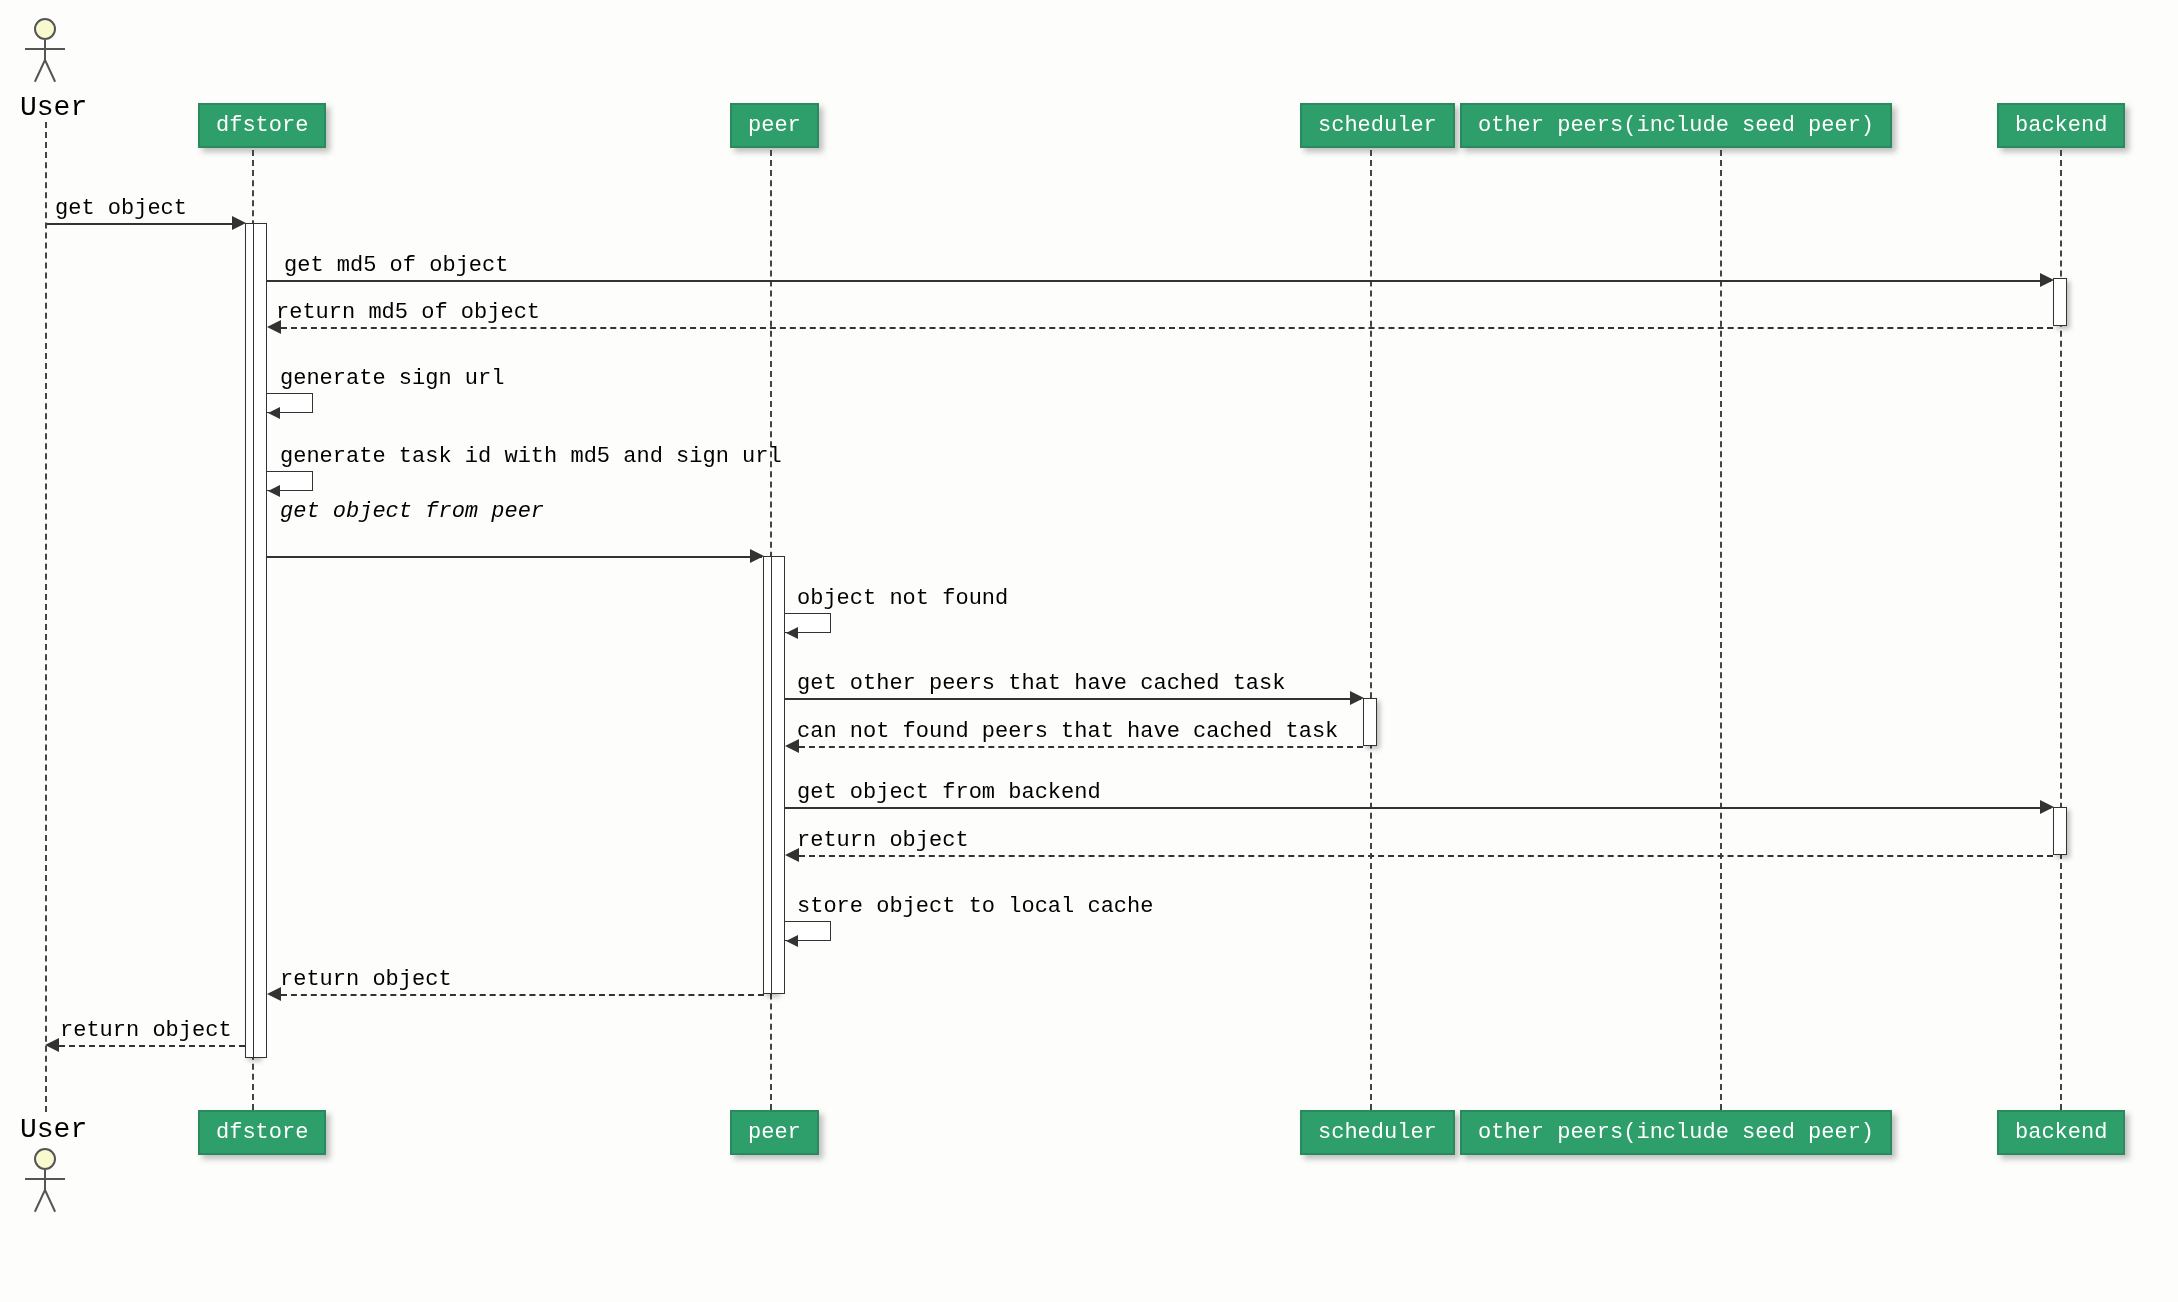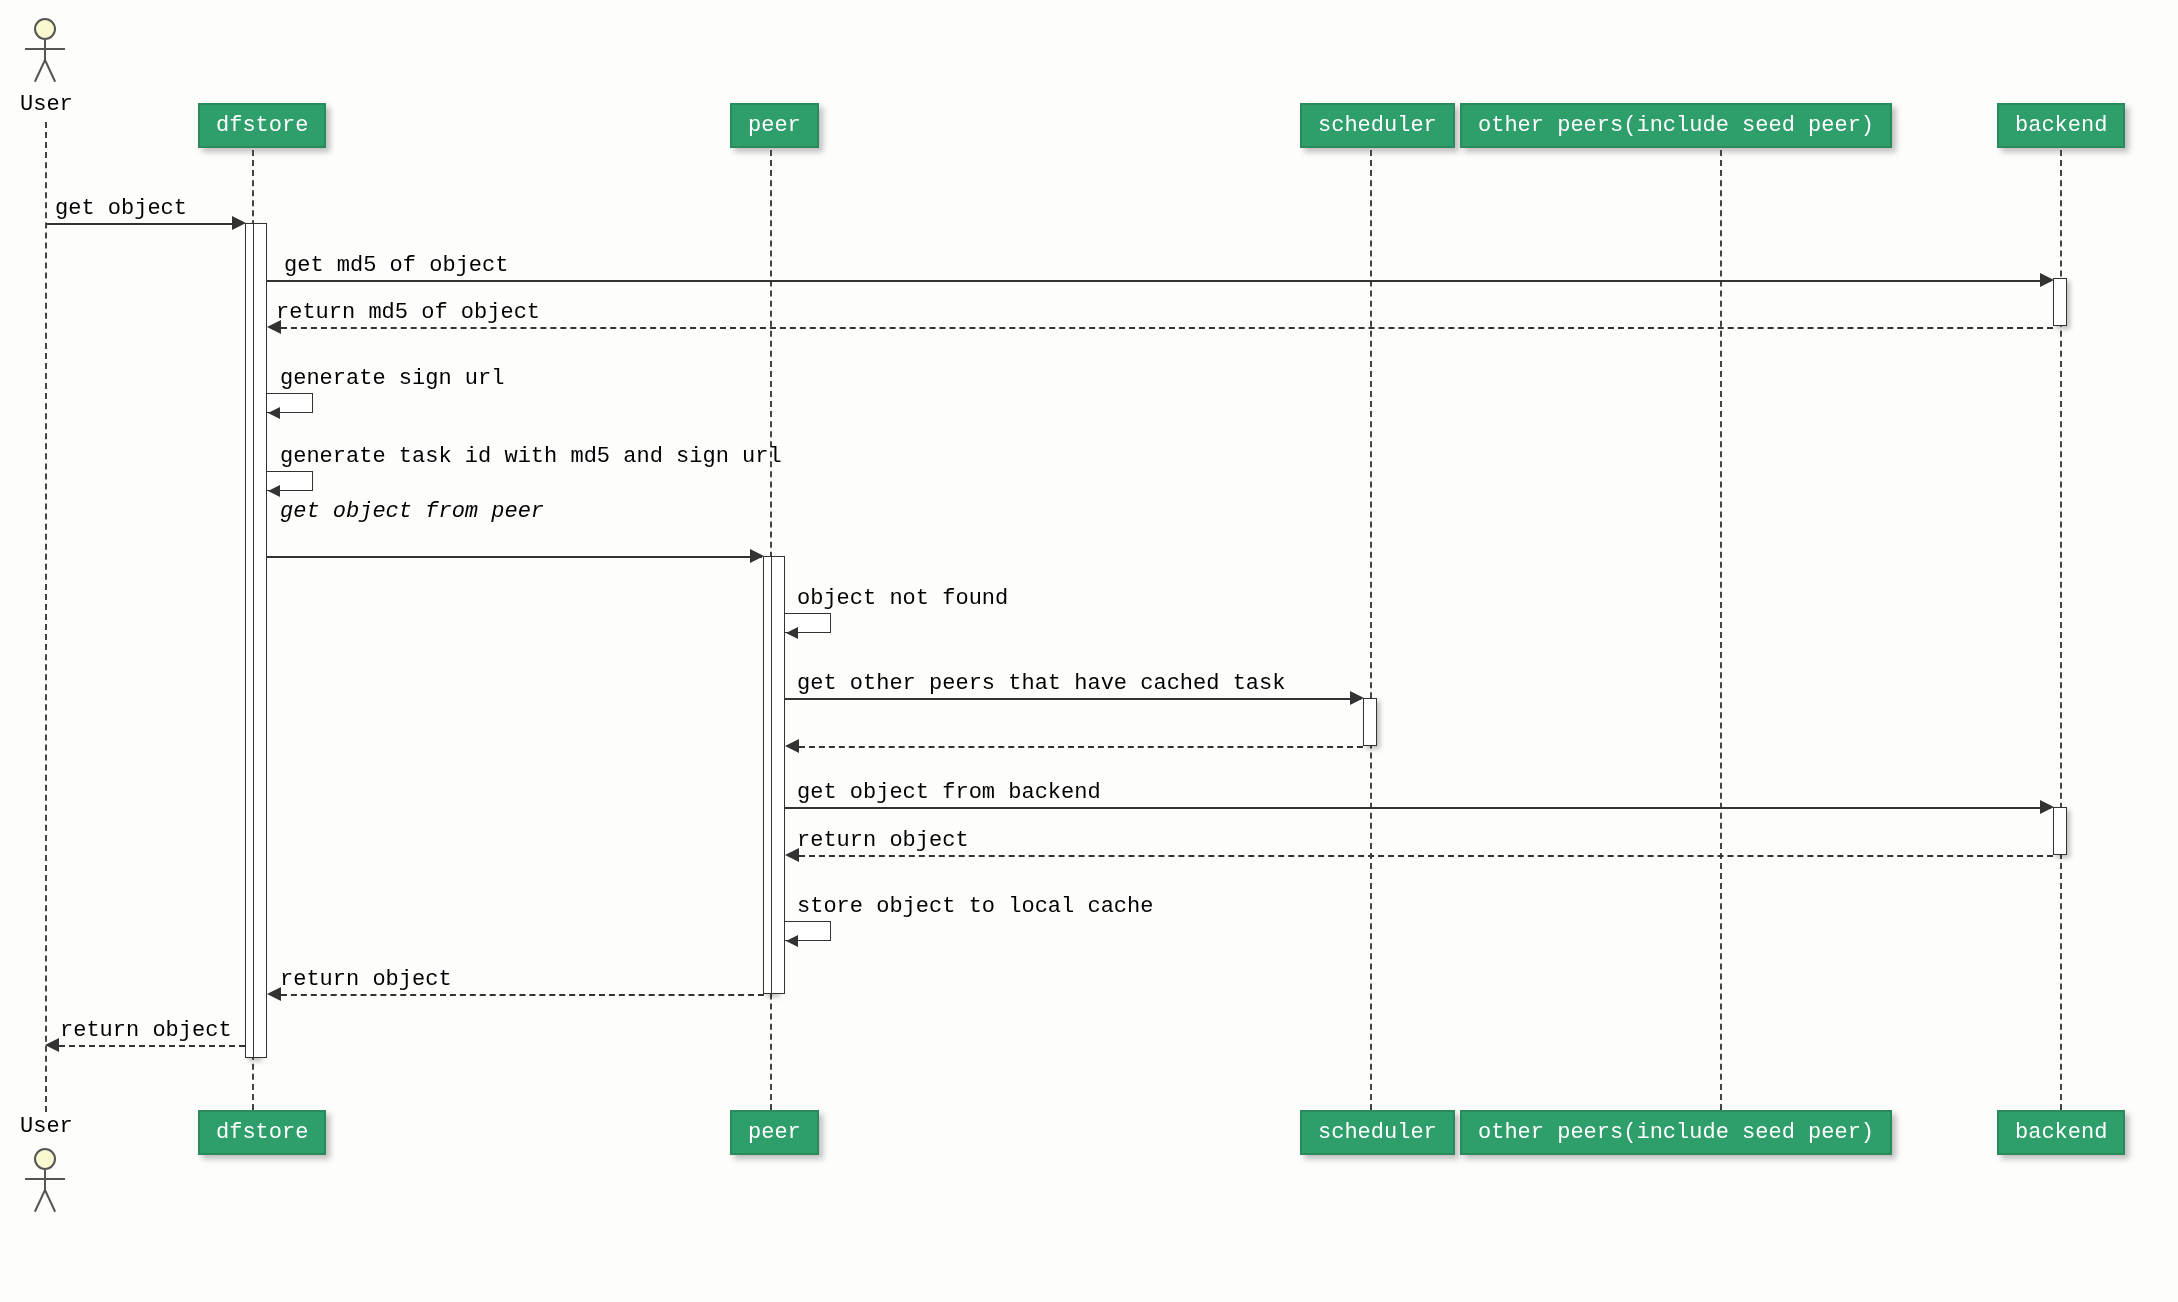--- a/index.html
+++ b/index.html
@@ -38,21 +38,21 @@
     background: #555;
   }
   .actor-leg {
     position: absolute;
     width: 2px;
     height: 24px;
     background: #555;
   }
   .actor-label {
     position: absolute;
-    font-size: 22px;
+    font-size: 28px;
     color: #000;
   }
   .participant-box {
     position: absolute;
     background: #2e9e6b;
     border: 2px solid #2a8a5e;
     color: #fff;
     padding: 8px 16px;
     font-size: 22px;
     text-align: center;
@@ -171,20 +171,21 @@
   <div class="arrow-r" style="left:750px; top:549px;"></div>
 
   <div class="msg-label" style="left:797px; top:586px;">object not found</div>
   <div class="self-loop" style="left:785px; top:613px;"></div>
   <div class="self-arrow" style="left:786px; top:627px;"></div>
 
   <div class="msg-label" style="left:797px; top:671px;">get other peers that have cached task</div>
   <div class="msg-line" style="left:785px; top:698px; width:576px;"></div>
   <div class="arrow-r" style="left:1350px; top:691px;"></div>
 
+  <div class="msg-label" style="left:797px; top:719px;">can not found peers that have cached task</div>
   <div class="msg-line dashed" style="left:799px; top:746px; width:564px;"></div>
   <div class="arrow-l" style="left:785px; top:739px;"></div>
 
   <div class="msg-label" style="left:797px; top:780px;text-align:right;">get object from backend</div>
   <div class="msg-line" style="left:785px; top:807px; width:1266px;"></div>
   <div class="arrow-r" style="left:2040px; top:800px;"></div>
 
   <div class="msg-label" style="left:797px; top:828px;">return object</div>
   <div class="msg-line dashed" style="left:799px; top:855px; width:1254px;"></div>
   <div class="arrow-l" style="left:785px; top:848px;"></div>

